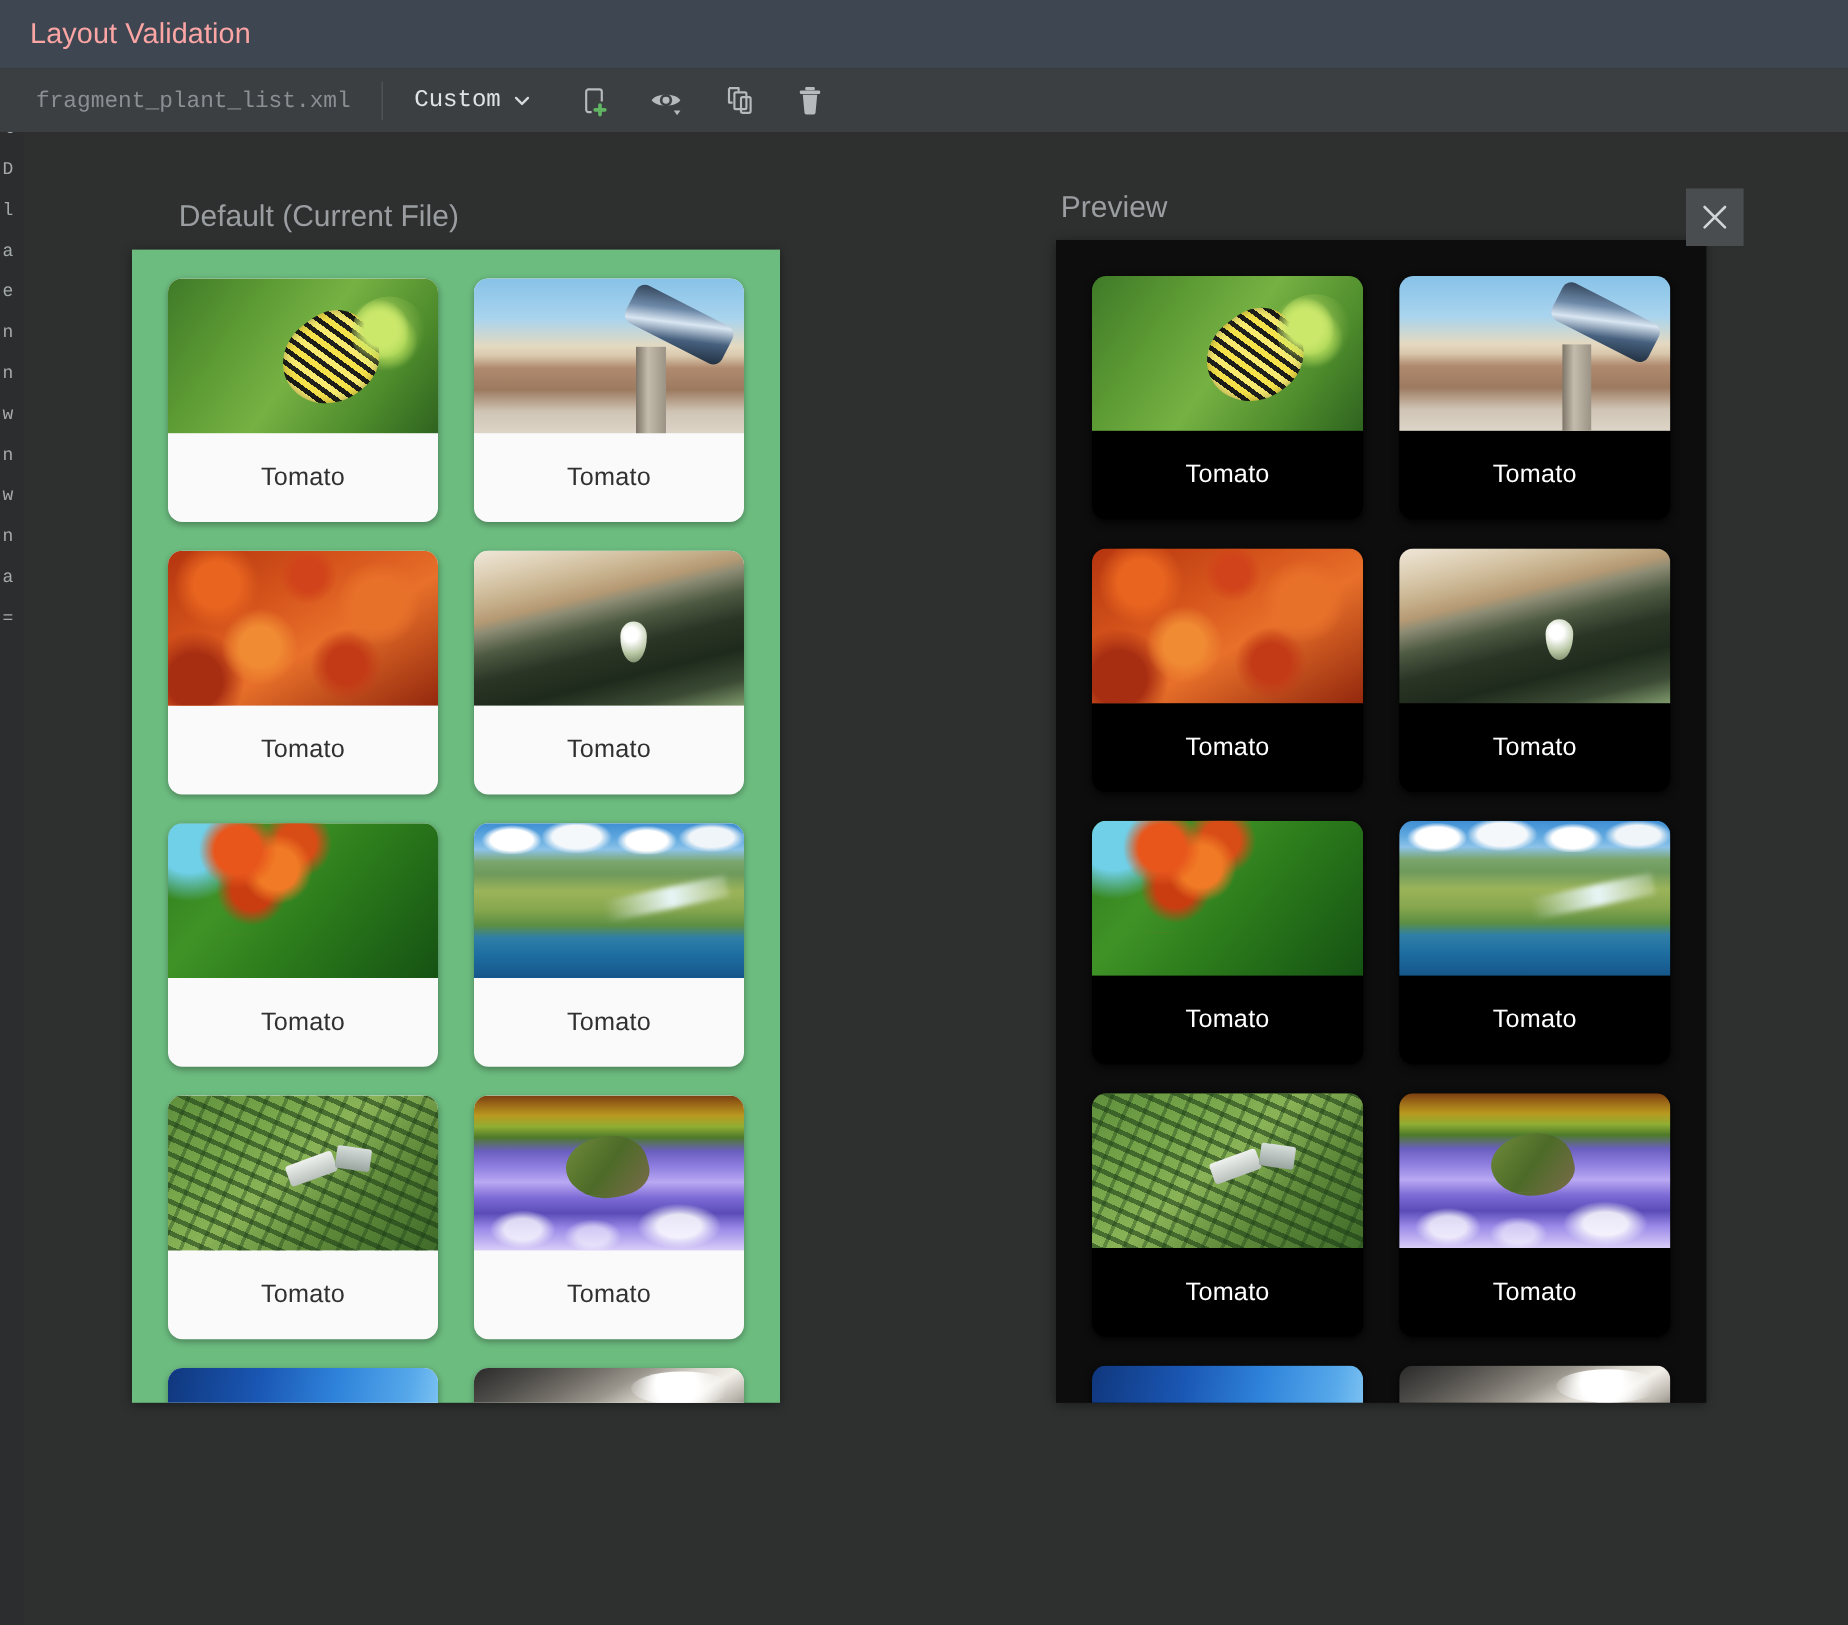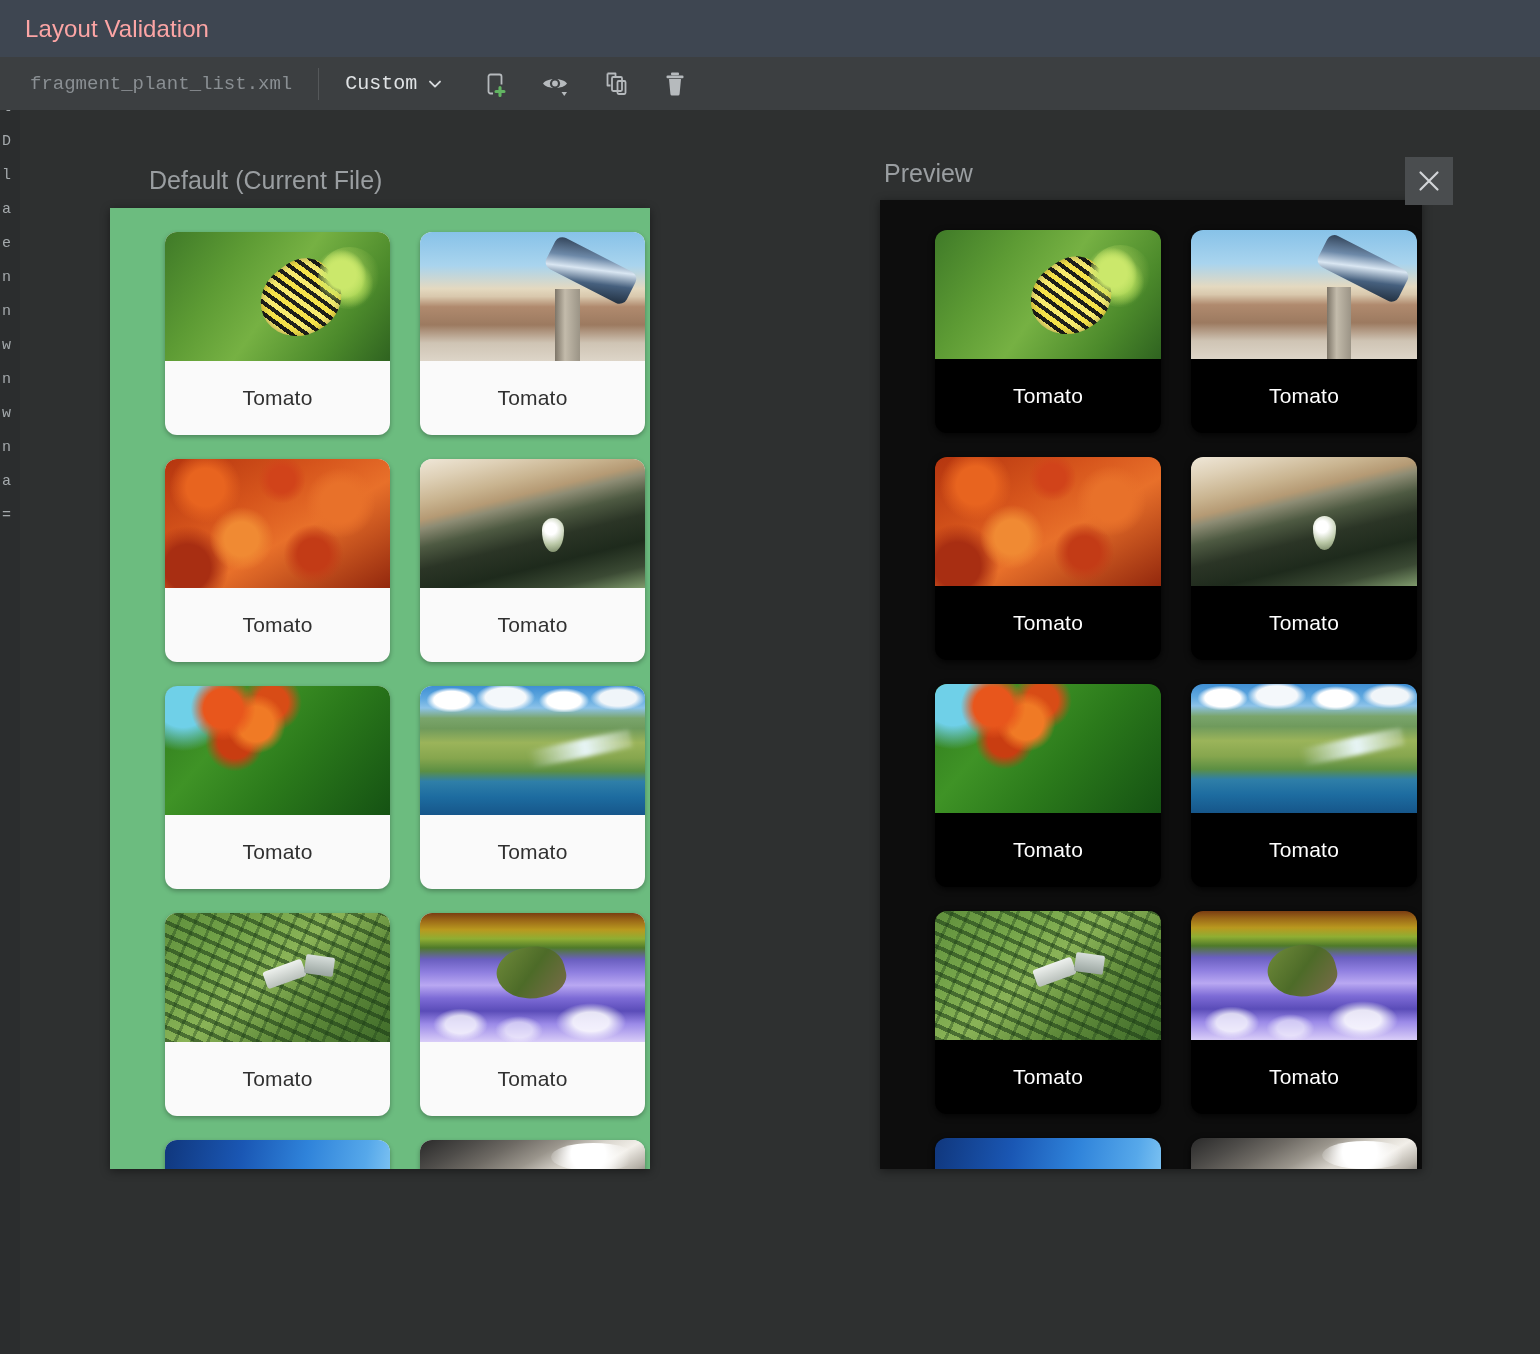--- a/index.html
+++ b/index.html
@@ -109,21 +109,20 @@
 
   .grid {
     position: absolute;
     left: 0; top: 0;
     width: 100%;
     padding: 24px 30px 0 30px;
     display: grid;
     grid-template-columns: 1fr 1fr;
     column-gap: 30px;
     row-gap: 24px;
-    margin-left: 25px;
   }
   #device-preview .grid { padding-top: 30px; }
 
   .card {
     border-radius: 12px;
     overflow: hidden;
     box-shadow: 0 2px 5px rgba(0,0,0,.30);
     background: #fafafa;
   }
   #device-preview .card { background: #000000; box-shadow: 0 2px 6px rgba(0,0,0,.8); }

